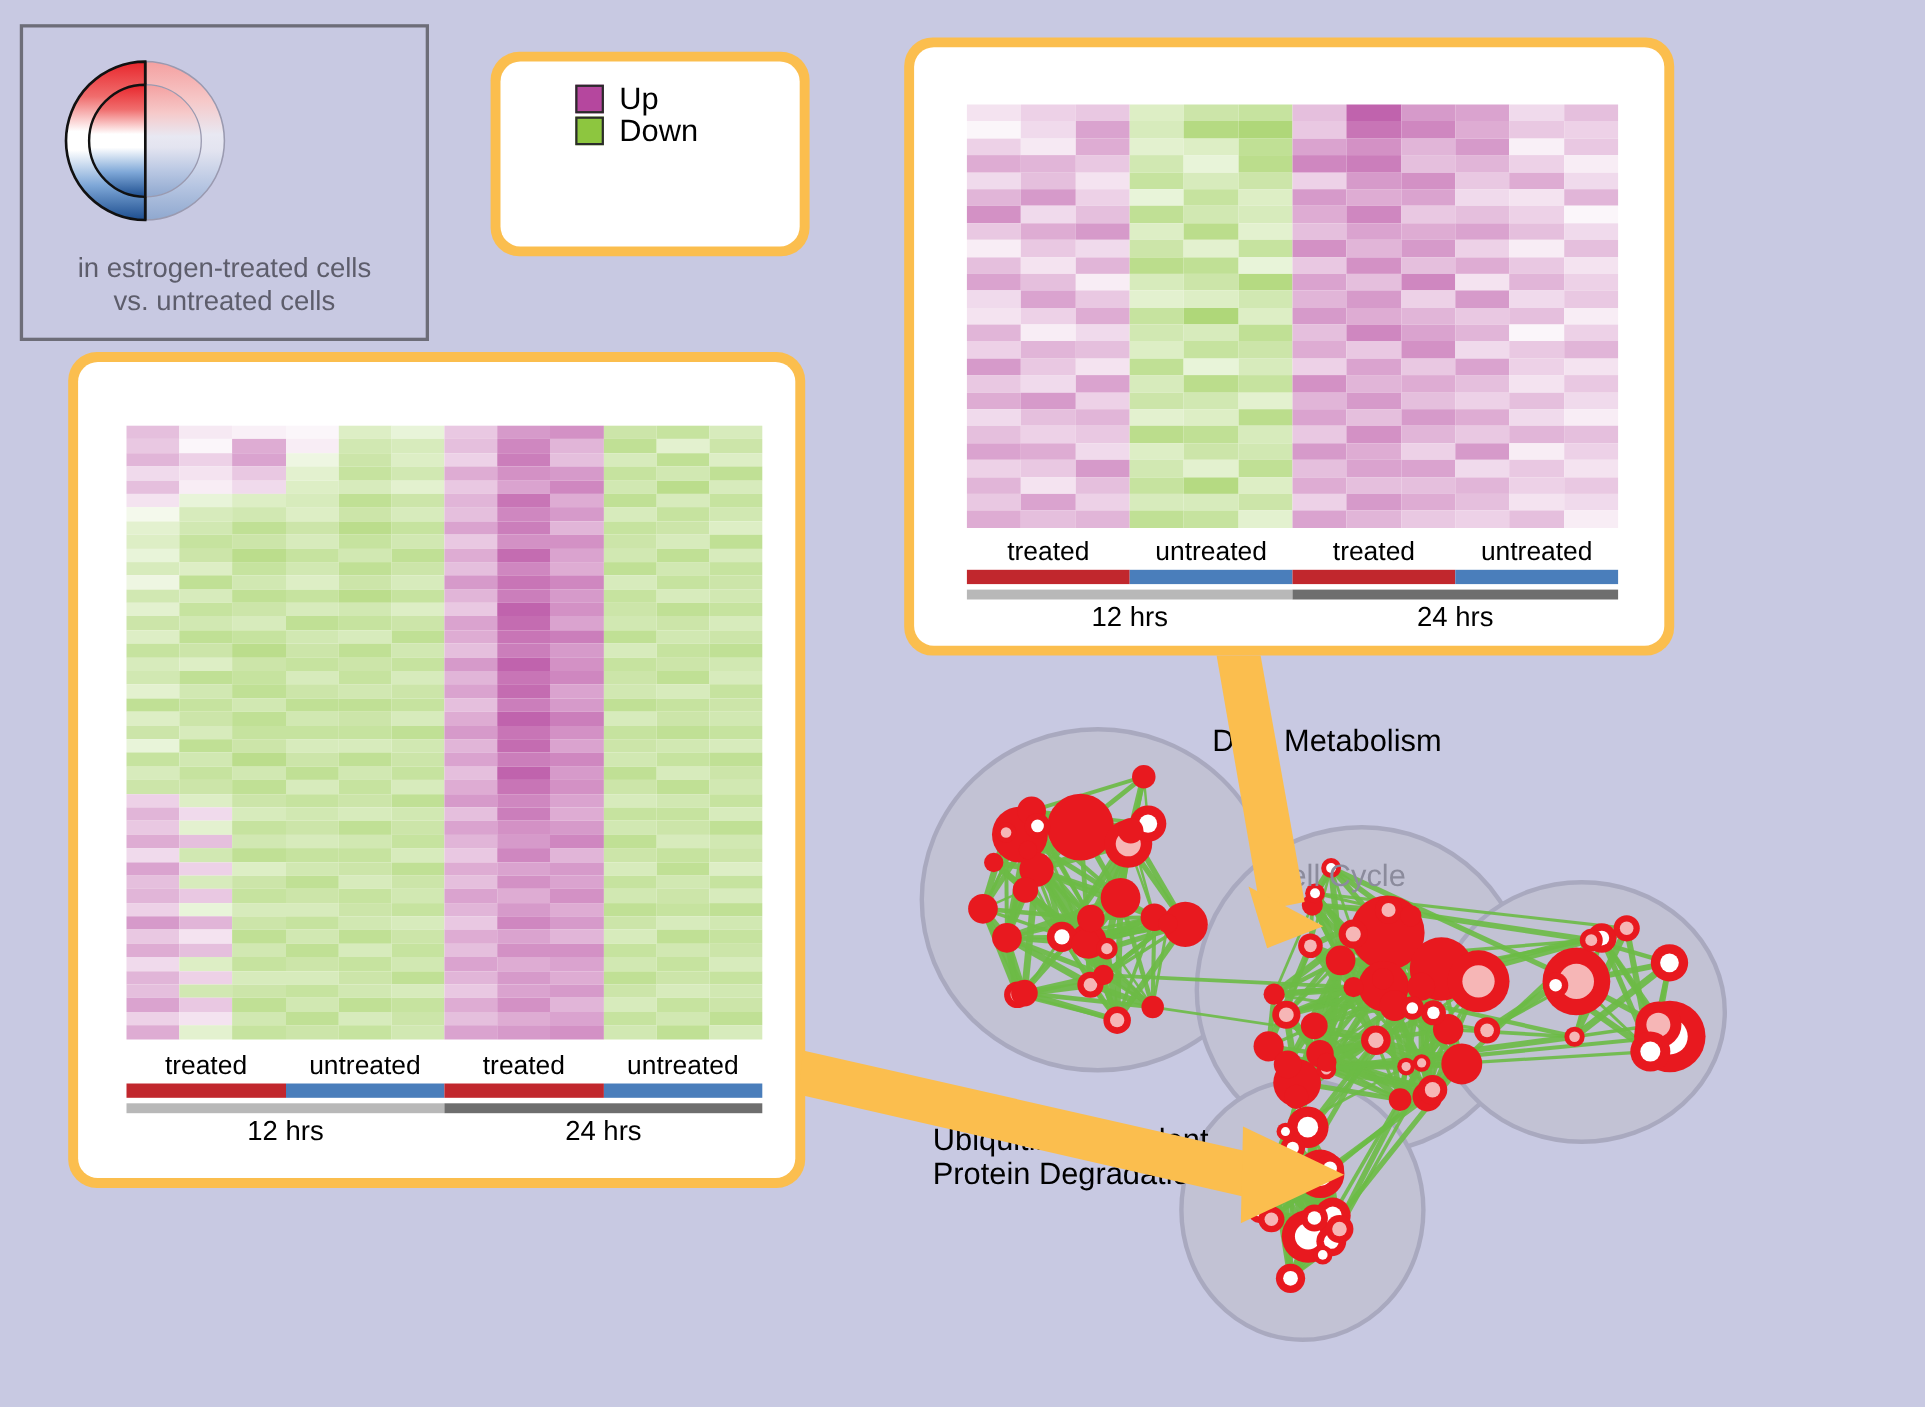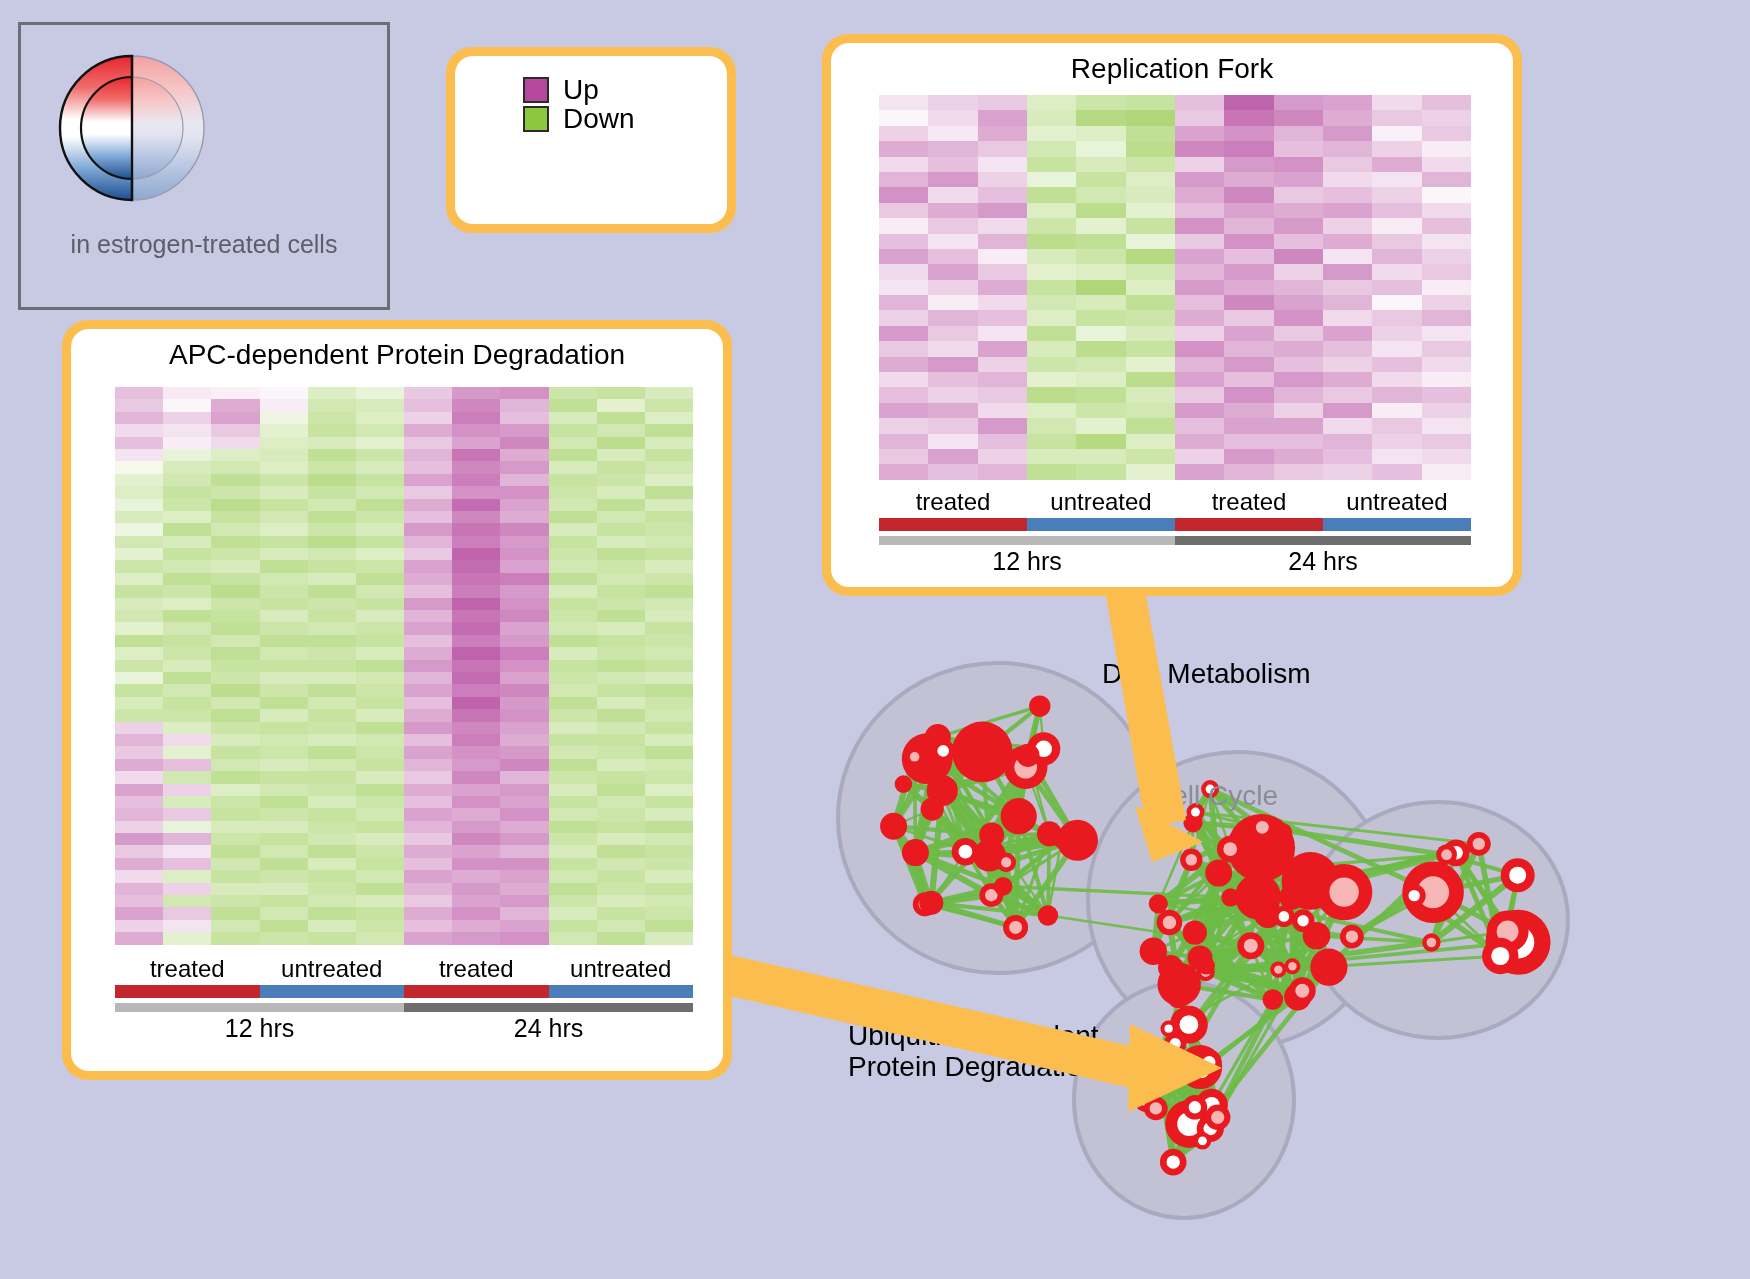--- a/index.html
+++ b/index.html
@@ -136,41 +136,41 @@
         <path d="M75,5 A72,72 0 0 0 75,149 Z" fill="url(#gradLeft)" stroke="#111111" stroke-width="2.4"></path>
 
         <path d="M75,26 A51,51 0 0 1 75,128 Z" fill="url(#gradRight)" stroke="#9a9ab0" stroke-width="1.2"></path>
 
         <path d="M75,26 A51,51 0 0 0 75,128 Z" fill="url(#gradLeft)" stroke="#111111" stroke-width="2.2"></path>
         <line x1="75" y1="5" x2="75" y2="149" stroke="#111111" stroke-width="2.2"></line>
       </svg>
     </div>
     <div id="key-footer">
       <div>in estrogen-treated cells</div>
+      <div>vs. untreated cells</div>
     </div>
   </div>
 
   <div class="panel" id="legend-box">
     <div class="panel-inner">
       <div class="legend-rows">
         <div class="legend-row">
           <span class="legend-swatch" style="background:#b5479e"></span>
           <span class="legend-label">Up</span>
         </div>
         <div class="legend-row">
           <span class="legend-swatch" style="background:#8dc63f"></span>
           <span class="legend-label">Down</span>
         </div>
       </div>
     </div>
   </div>
 
   <div class="panel" id="rep-panel">
     <div class="panel-inner">
-      <div class="panel-title hm-title">Replication Fork</div>
       <div style="position:absolute;left:48px;right:42px;top:52px;">
         <div class="heatgrid" id="rep-heat" style="grid-template-columns: repeat(12, 1fr); grid-auto-rows: 15.4px;">
             <i style="background:rgb(244,227,240)"></i>
             <i style="background:rgb(237,209,231)"></i>
             <i style="background:rgb(233,200,226)"></i>
             <i style="background:rgb(221,238,197)"></i>
             <i style="background:rgb(204,229,169)"></i>
             <i style="background:rgb(198,227,159)"></i>
             <i style="background:rgb(229,191,221)"></i>
             <i style="background:rgb(192,99,173)"></i>
@@ -488,21 +488,20 @@
             <span>12 hrs</span>
             <span>24 hrs</span>
           </div>
         </div>
       </div>
     </div>
   </div>
 
   <div class="panel" id="apc-panel">
     <div class="panel-inner">
-      <div class="panel-title hm-title">APC-dependent Protein Degradation</div>
       <div style="position:absolute;left:44px;right:30px;top:58px;">
         <div class="heatgrid" id="apc-heat" style="grid-template-columns: repeat(12, 1fr); grid-auto-rows: 12.4px;">
             <i style="background:rgb(229,191,221)"></i>
             <i style="background:rgb(246,233,243)"></i>
             <i style="background:rgb(249,240,247)"></i>
             <i style="background:rgb(251,246,250)"></i>
             <i style="background:rgb(221,238,197)"></i>
             <i style="background:rgb(232,244,217)"></i>
             <i style="background:rgb(233,200,226)"></i>
             <i style="background:rgb(214,154,202)"></i>

